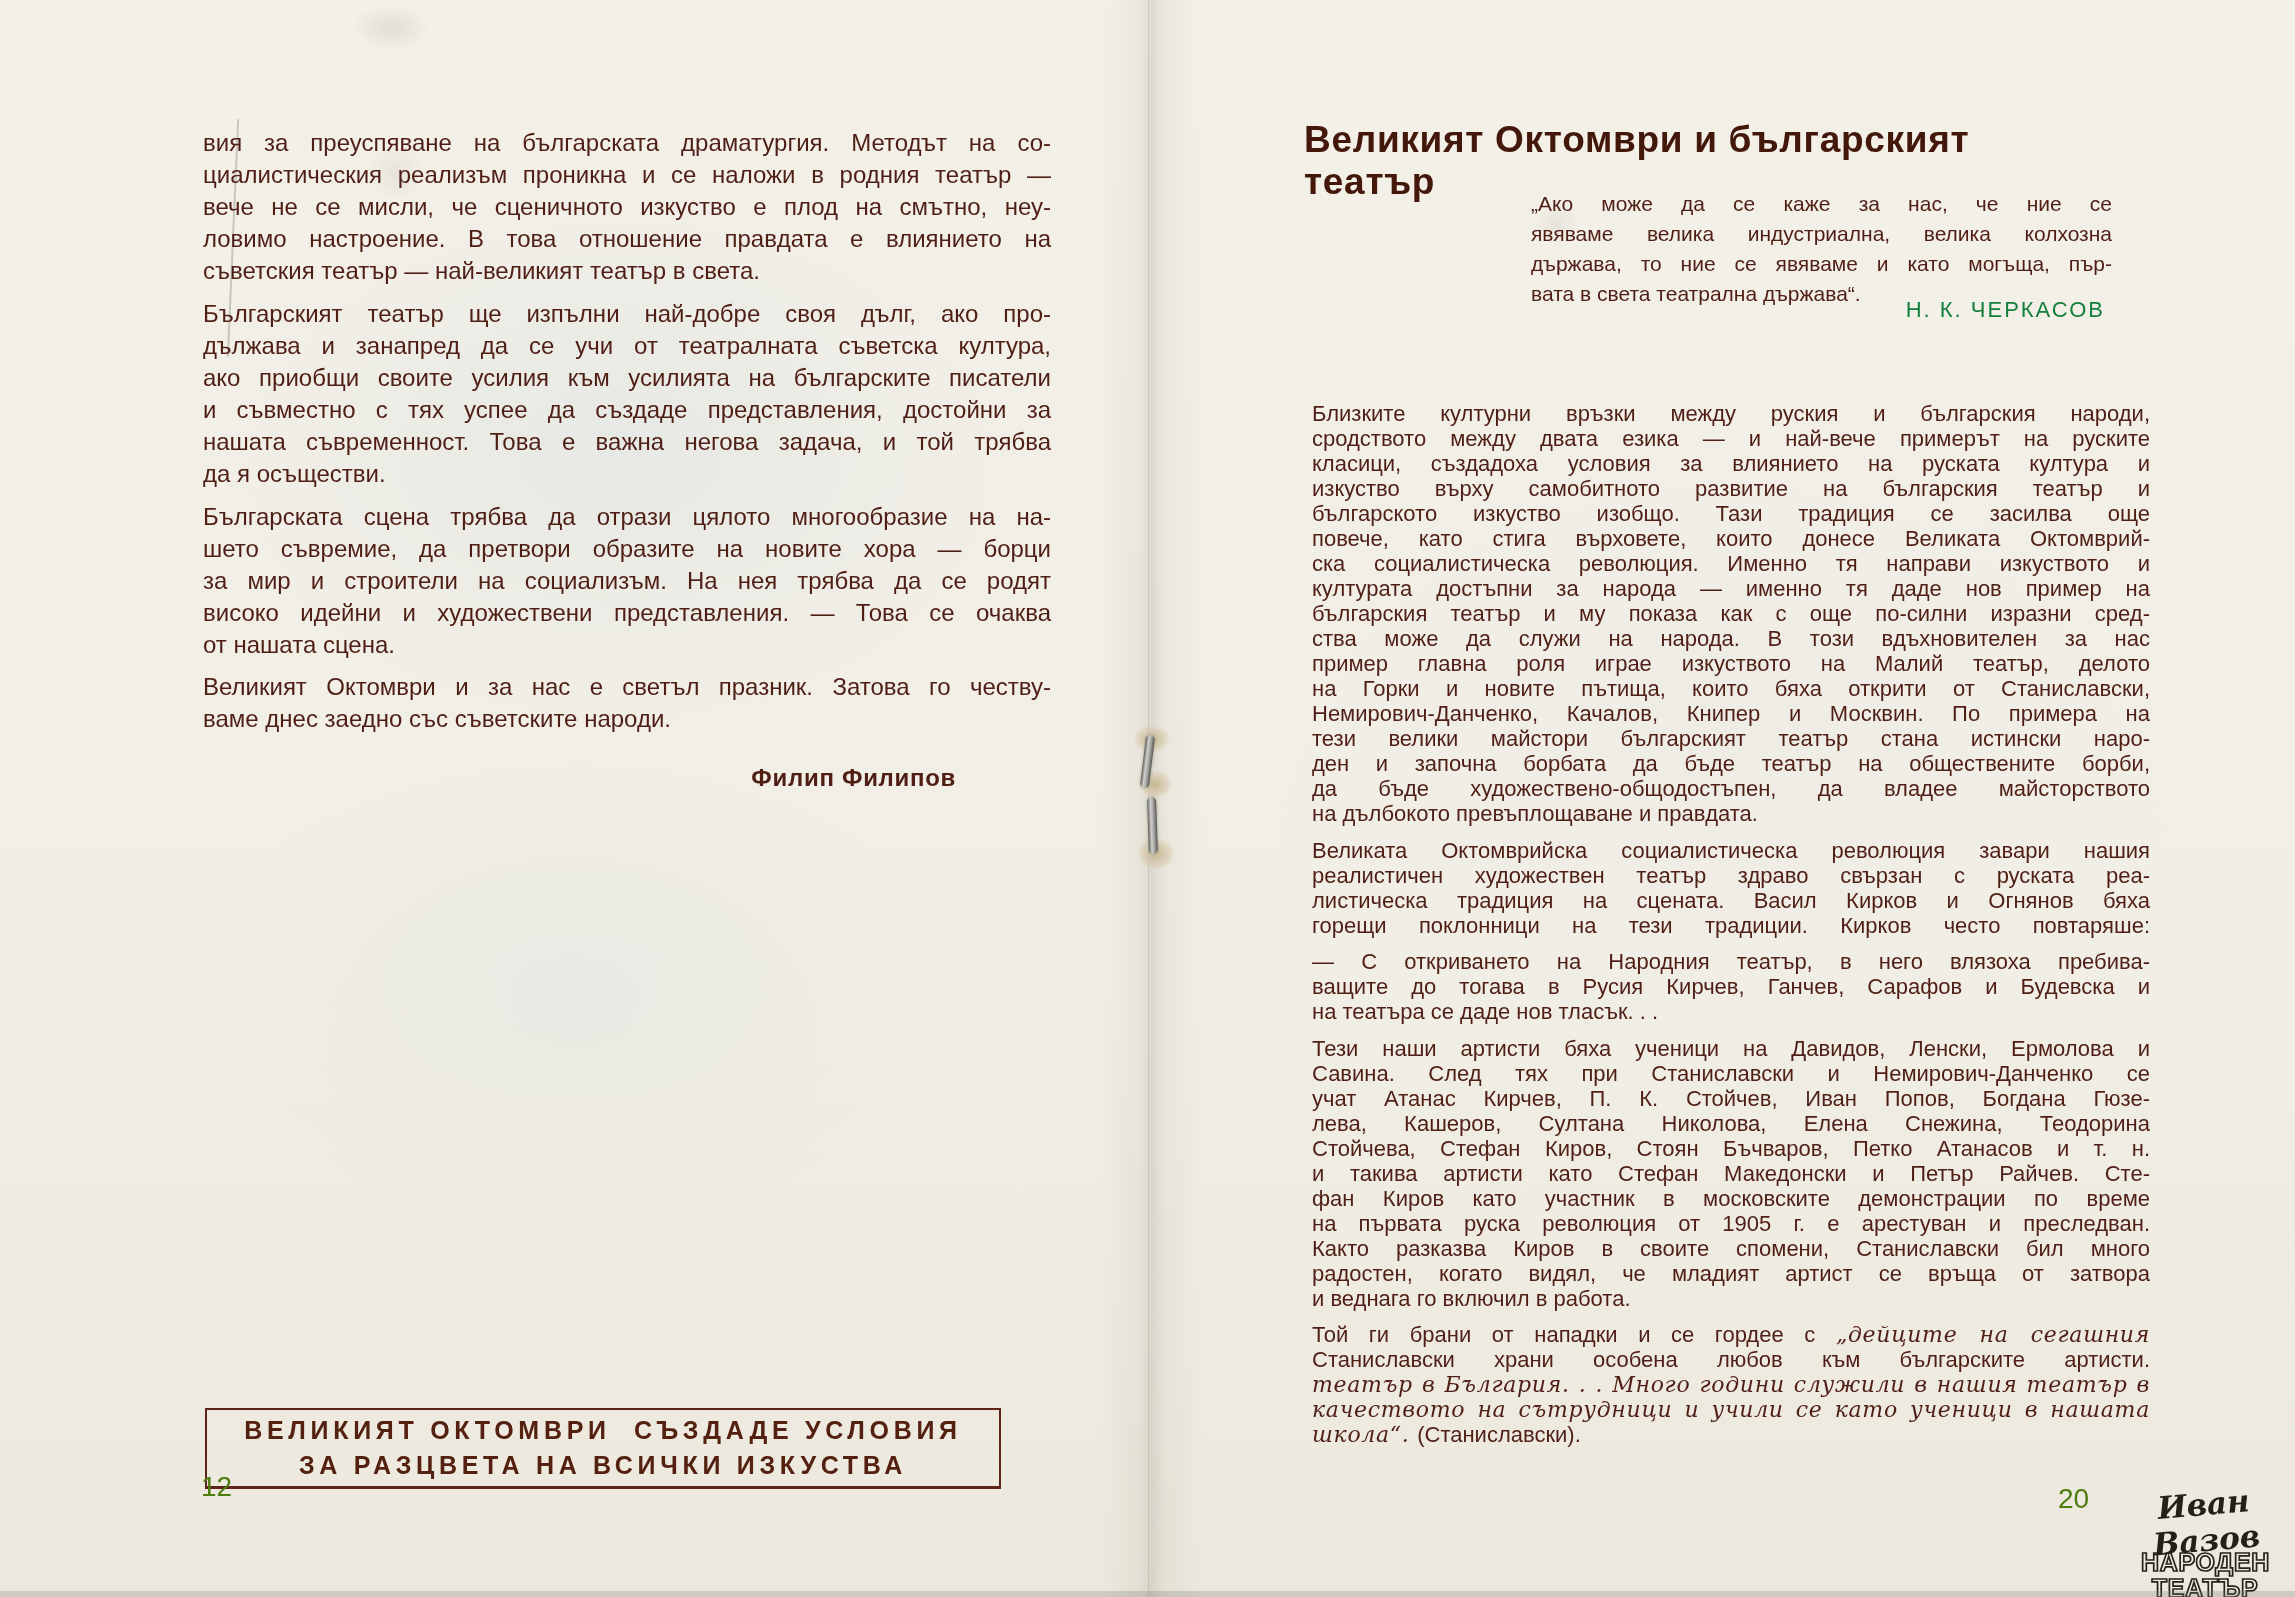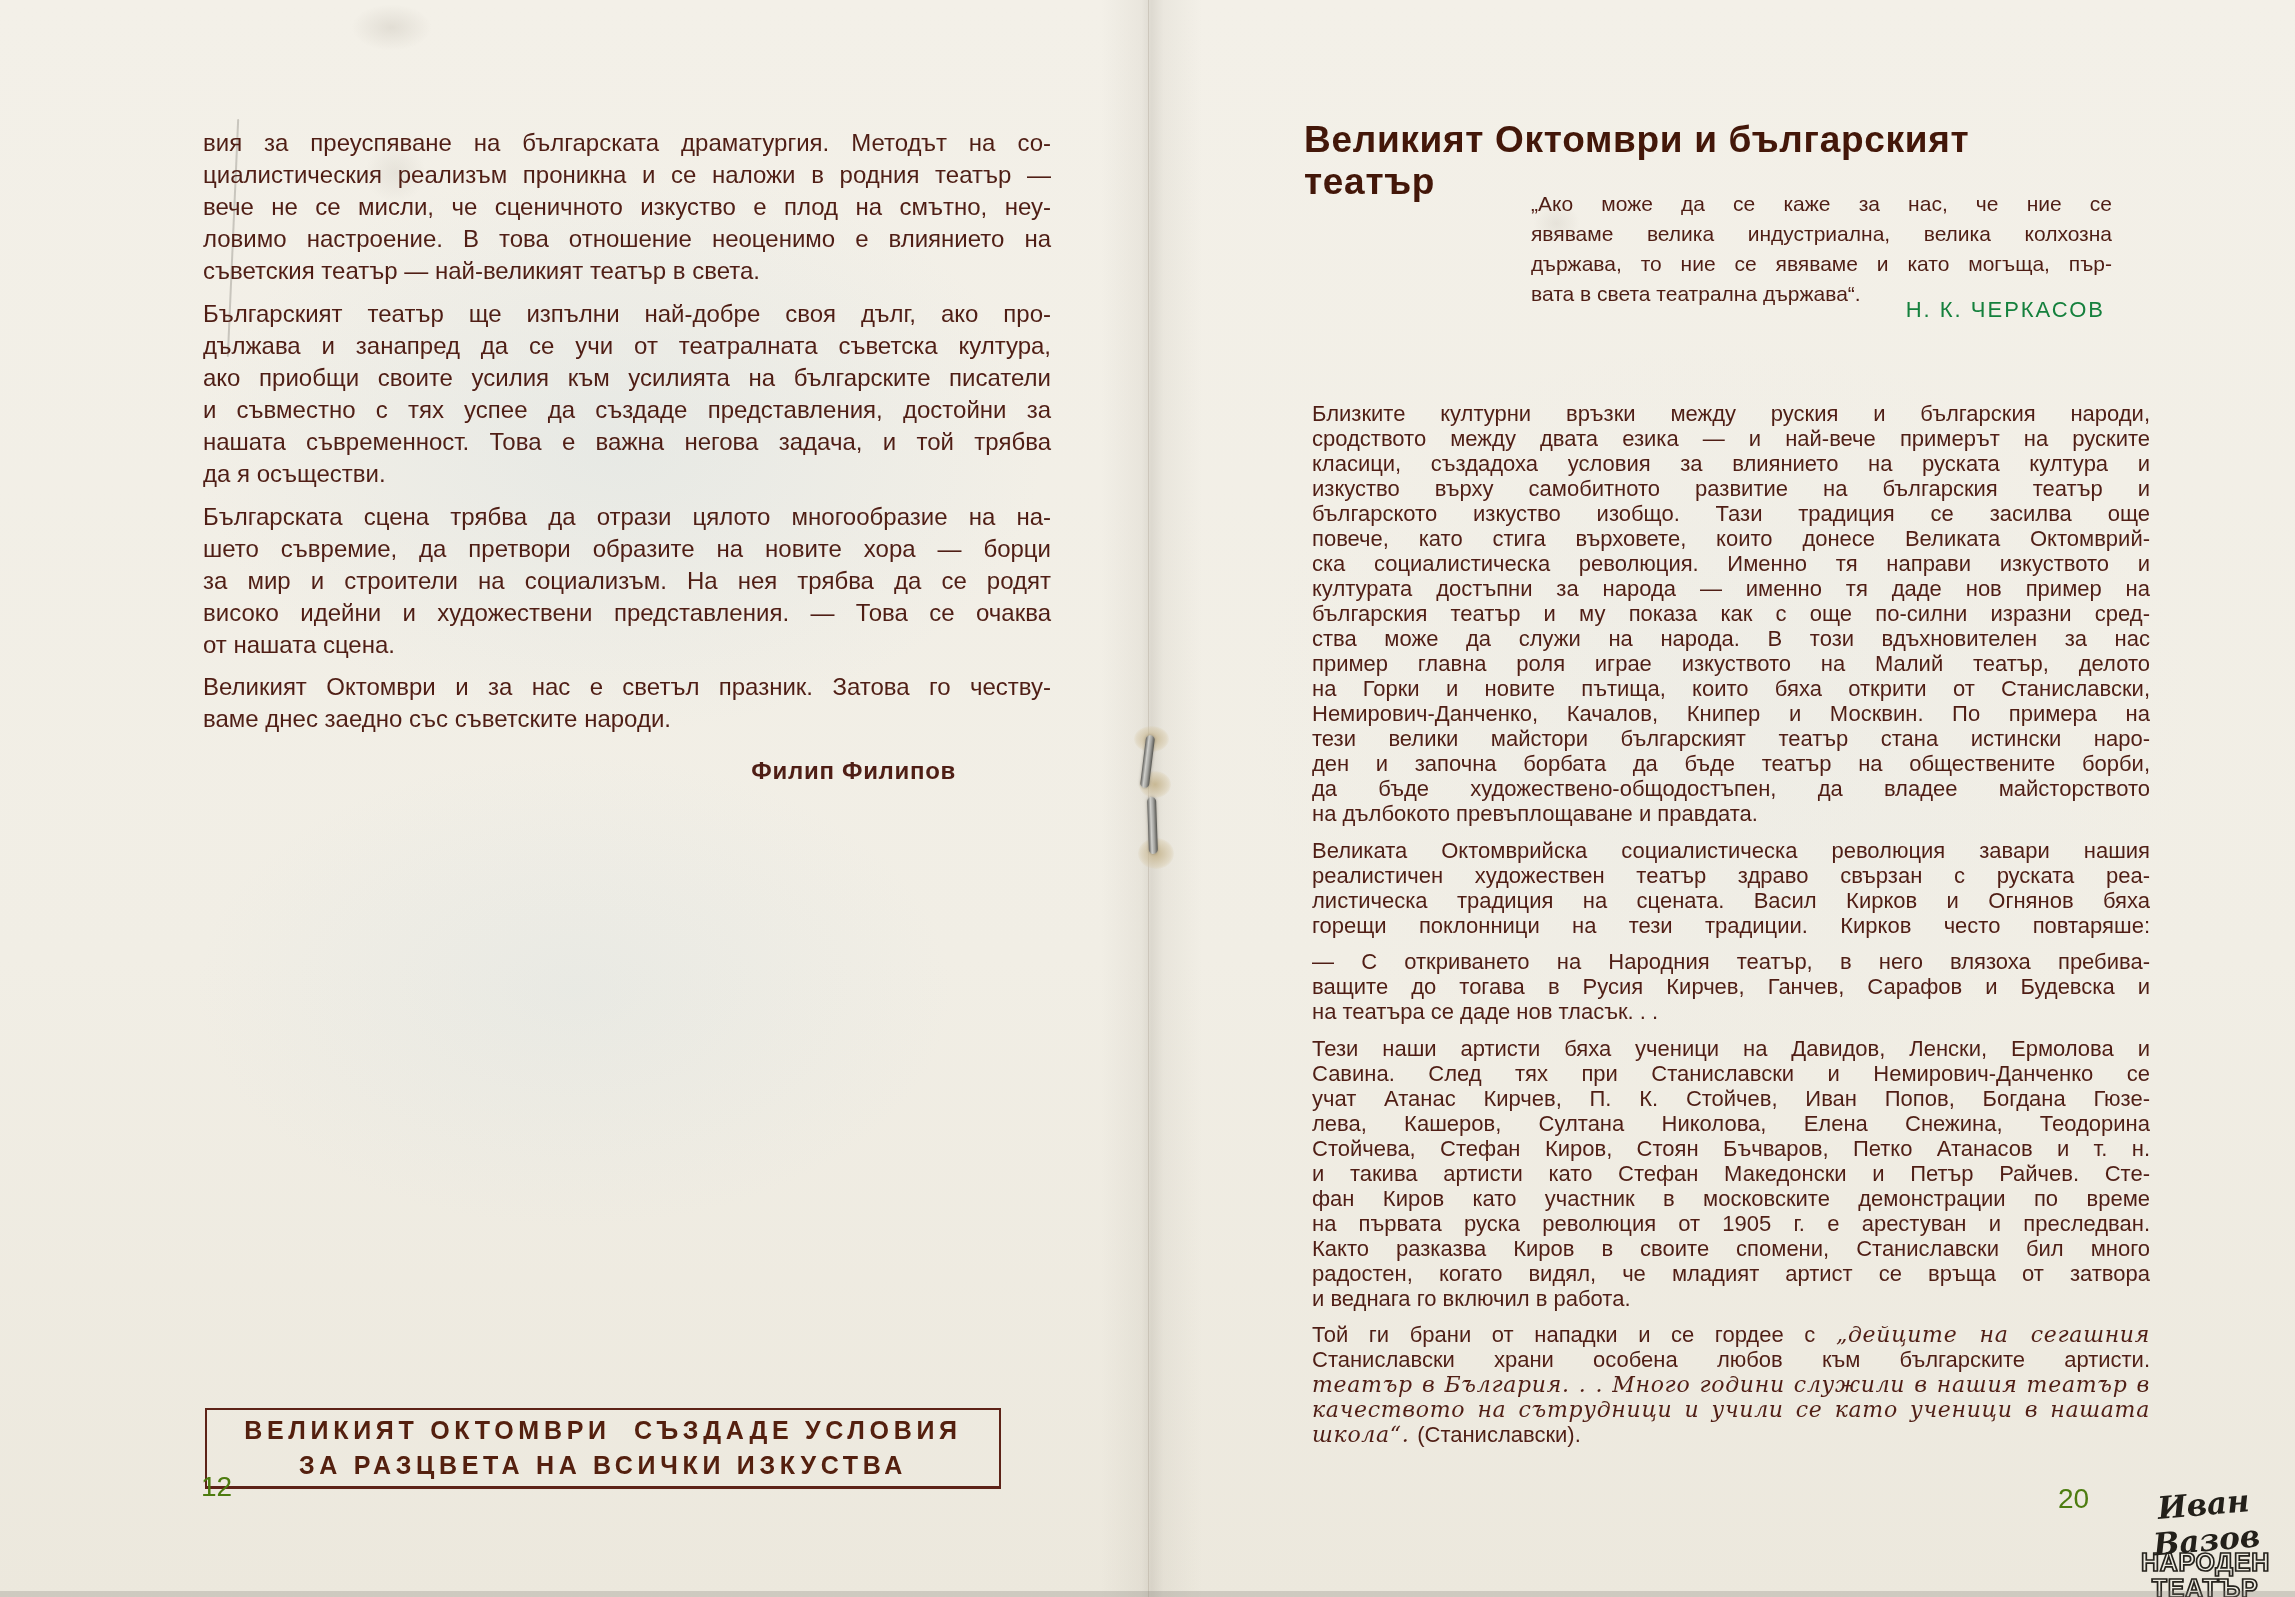--- a/index.html
+++ b/index.html
@@ -27,21 +27,21 @@
   .smudge{position:absolute;border-radius:50%;pointer-events:none;}
   .smudge.a{left:351px;top:4px;width:81px;height:47px;background:radial-gradient(rgba(120,110,95,0.14),transparent 70%);}
   .smudge.b{left:365px;top:142px;width:61px;height:61px;background:radial-gradient(rgba(120,110,95,0.10),transparent 70%);}
   .smudge.c{left:1533px;top:203px;width:47px;height:41px;background:radial-gradient(rgba(120,110,95,0.10),transparent 70%);}
 
   
   .left-col{position:absolute;left:203px;top:127px;width:848px;font-size:24px;line-height:32px;}
   .para{margin:0 0 10.8px 0;}
   .jl{text-align:justify;text-align-last:justify;}
   .ll{text-align-last:left;}
-  .signature{margin-top:20px;font-weight:bold;text-align:right;padding-right:95px;letter-spacing:0.7px;}
+  .signature{margin-top:27px;font-weight:bold;text-align:right;padding-right:95px;letter-spacing:0.7px;}
 
   .slogan-box{
     position:absolute;left:205px;top:1408px;width:792px;height:76px;
     border:2.7px solid #5d2318;border-bottom-width:3.4px;
     display:flex;flex-direction:column;justify-content:center;gap:5.4px;
   }
   .box-line{text-align:center;font-weight:bold;font-size:25px;letter-spacing:4.7px;white-space:pre;color:#54200f;}
 
   .pagenum{position:absolute;font-size:28px;color:#4d7c0f;}
   .pagenum.p12{left:201px;top:1471px;}
@@ -86,21 +86,21 @@
 <div class="smudge a"></div>
 <div class="smudge b"></div>
 <div class="smudge c"></div>
 <div class="crease"></div>
 
 <div class="left-col">
   <div class="para">
     <div class="jl">вия за преуспяване на българската драматургия. Методът на со-</div>
     <div class="jl">циалистическия реализъм проникна и се наложи в родния театър —</div>
     <div class="jl">вече не се мисли, че сценичното изкуство е плод на смътно, неу-</div>
-    <div class="jl">ловимо настроение. В това отношение неоценимо е влиянието на</div>
+    <div class="jl">ловимо настроение. В това отношение правдата е влиянието на</div>
     <div class="jl ll">съветския театър — най-великият театър в света.</div>
   </div>
   <div class="para">
     <div class="jl">Българският театър ще изпълни най-добре своя дълг, ако про-</div>
     <div class="jl">дължава и занапред да се учи от театралната съветска култура,</div>
     <div class="jl">ако приобщи своите усилия към усилията на българските писатели</div>
     <div class="jl">и съвместно с тях успее да създаде представления, достойни за</div>
     <div class="jl">нашата съвременност. Това е важна негова задача, и той трябва</div>
     <div class="jl ll">да я осъществи.</div>
   </div>

